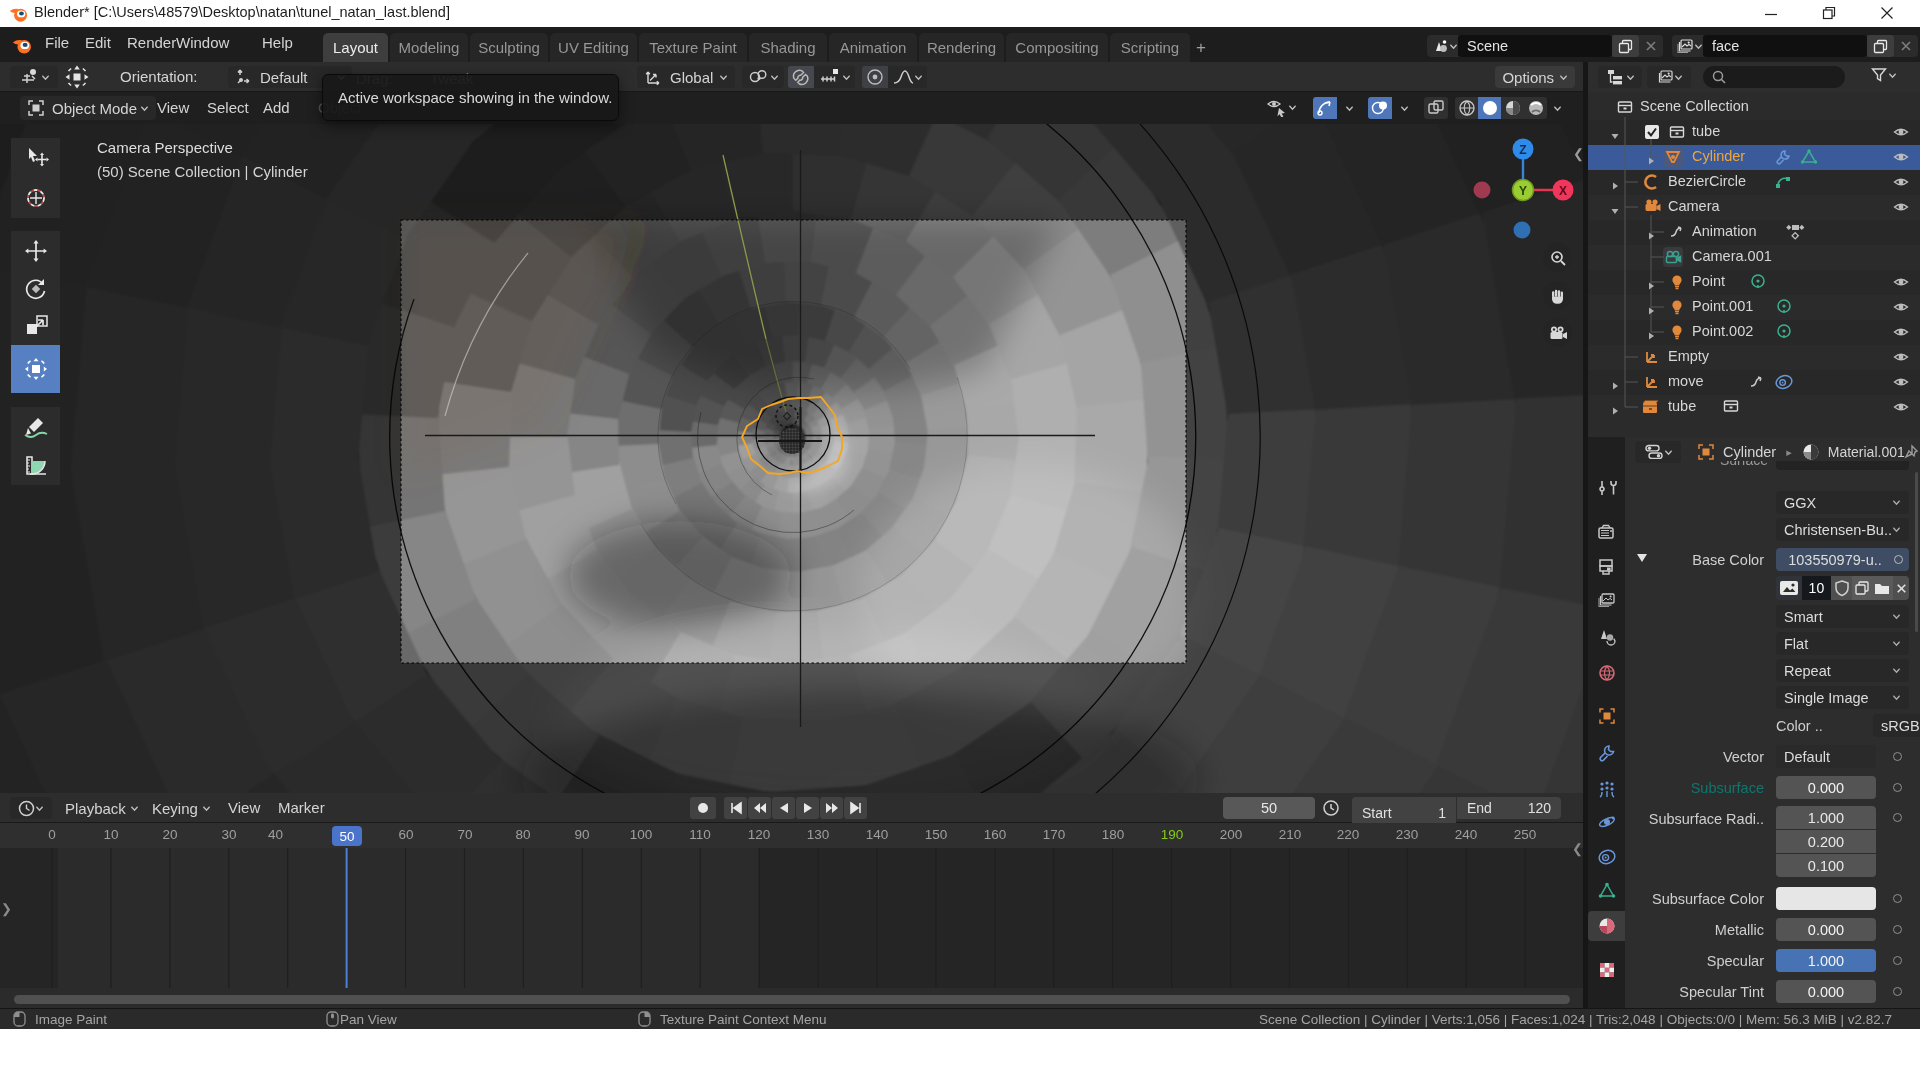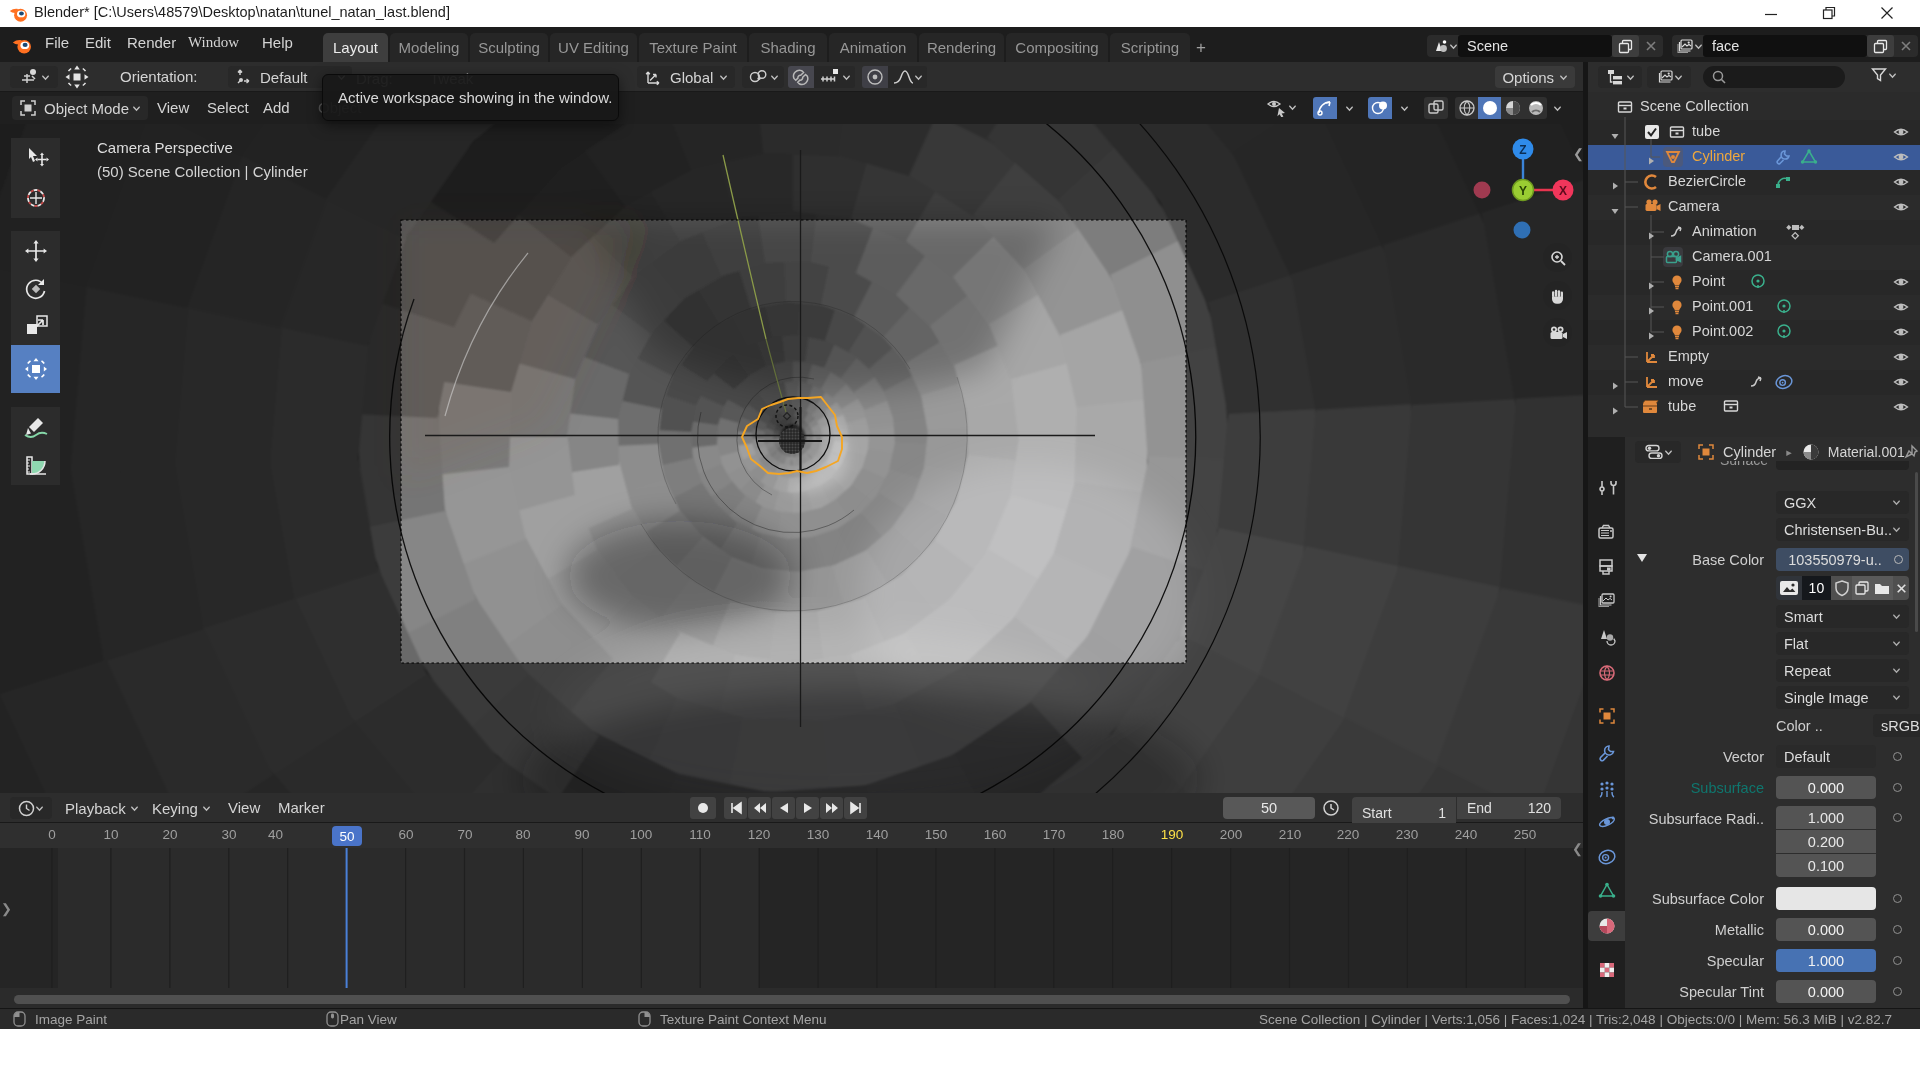--- a/index.html
+++ b/index.html
@@ -38,21 +38,21 @@
     <div class="abs" style="left:0;top:27px;width:1920px;height:35px;background:#1d1d1d;">
       <div class="abs" style="left:12px;top:8px;"><svg width="20" height="20" viewBox="0 0 20 20">
 <circle cx="12.2" cy="11.8" r="6.8" fill="#ff7021"></circle>
 <ellipse cx="12.8" cy="10.4" rx="4.4" ry="3.6" fill="#ffffff"></ellipse>
 <ellipse cx="13.1" cy="9.9" rx="2.5" ry="2.1" fill="#1b4a75"></ellipse>
 <path d="M0.8 7.4 Q5 4.2 9.8 5.2 L6.2 9.6 Q3 9.2 0.8 7.4 Z" fill="#ff7021"></path>
 </svg></div>
       <div class="abs txt" style="left:45px;top:7px;">File</div>
       <div class="abs txt" style="left:85px;top:7px;">Edit</div>
       <div class="abs txt" style="left:127px;top:7px;">Render</div>
-      <div class="abs txt" style="left:188px;top:7px;font-family:Liberation Serif, serif;">Window</div>
+      <div class="abs txt" style="left:176px;top:7px;">Window</div>
       <div class="abs txt" style="left:262px;top:7px;">Help</div>
       <div class="abs" style="left:323px;top:6px;width:65px;height:29px;background:#3e3e3e;border-radius:5px 5px 0 0;display:flex;align-items:center;justify-content:center;color:#ececec;font-size:15px;">Layout</div>
       <div class="abs" style="left:390px;top:6px;width:78px;height:29px;background:#262626;border-radius:5px 5px 0 0;display:flex;align-items:center;justify-content:center;color:#979797;font-size:15px;">Modeling</div>
       <div class="abs" style="left:470px;top:6px;width:78px;height:29px;background:#262626;border-radius:5px 5px 0 0;display:flex;align-items:center;justify-content:center;color:#979797;font-size:15px;">Sculpting</div>
       <div class="abs" style="left:550px;top:6px;width:87px;height:29px;background:#262626;border-radius:5px 5px 0 0;display:flex;align-items:center;justify-content:center;color:#979797;font-size:15px;">UV Editing</div>
       <div class="abs" style="left:639px;top:6px;width:108px;height:29px;background:#262626;border-radius:5px 5px 0 0;display:flex;align-items:center;justify-content:center;color:#979797;font-size:15px;">Texture Paint</div>
       <div class="abs" style="left:749px;top:6px;width:78px;height:29px;background:#262626;border-radius:5px 5px 0 0;display:flex;align-items:center;justify-content:center;color:#979797;font-size:15px;">Shading</div>
       <div class="abs" style="left:829px;top:6px;width:88px;height:29px;background:#262626;border-radius:5px 5px 0 0;display:flex;align-items:center;justify-content:center;color:#979797;font-size:15px;">Animation</div>
       <div class="abs" style="left:919px;top:6px;width:85px;height:29px;background:#262626;border-radius:5px 5px 0 0;display:flex;align-items:center;justify-content:center;color:#979797;font-size:15px;">Rendering</div>
       <div class="abs" style="left:1006px;top:6px;width:102px;height:29px;background:#262626;border-radius:5px 5px 0 0;display:flex;align-items:center;justify-content:center;color:#979797;font-size:15px;">Compositing</div>
@@ -885,21 +885,21 @@
         <circle cx="6" cy="4.5" r="3" fill="#d8d8d8"></circle>
         <circle cx="12.5" cy="4.5" r="3" fill="#d8d8d8"></circle>
         <rect x="2.5" y="7" width="12" height="7" rx="1.5" fill="#d8d8d8"></rect>
         <path d="M15 9 l4-2 v7 l-4-2 Z" fill="#d8d8d8"></path>
         <circle cx="6" cy="4.5" r="1.2" fill="#2c2c2c"></circle>
         <circle cx="12.5" cy="4.5" r="1.2" fill="#2c2c2c"></circle>
       </svg>
     </div>
 <div class="abs" style="left:1573px;top:146px;color:#9a9a9a;font-size:13px;">❮</div>
     <div class="abs" style="left:0;top:92px;width:1583px;height:32px;background:#1f1f1f;">
-<div class="abs row" style="left:12px;top:4px;width:136px;height:24px;background:#282828;border-radius:4px;padding:0 7px;">
+<div class="abs row" style="left:20px;top:4px;width:136px;height:24px;background:#282828;border-radius:4px;padding:0 7px;">
         <svg width="18" height="18" viewBox="0 0 18 18" style="">
           <g stroke="#cfcfcf" stroke-width="1.5" fill="none">
             <path d="M2 6 V2 h4 M12 2 h4 v4 M16 12 v4 h-4 M6 16 H2 v-4"></path>
           </g>
           <rect x="5.5" y="5.5" width="7" height="7" fill="#cfcfcf"></rect>
         </svg>
         <span class="txt" style="margin-left:7px;">Object Mode</span>
         <span style="flex:1"></span>
         <svg width="9" height="9" viewBox="0 0 10 10">
           <path d="M2 3.5 L5 6.8 L8 3.5" fill="none" stroke="#bdbdbd" stroke-width="1.6" stroke-linecap="round"></path>
@@ -1603,21 +1603,21 @@
       <div class="abs" style="left:562px;top:34px;width:40px;text-align:center;color:#9f9f9f;font-size:13.5px;">90</div>
       <div class="abs" style="left:621px;top:34px;width:40px;text-align:center;color:#9f9f9f;font-size:13.5px;">100</div>
       <div class="abs" style="left:680px;top:34px;width:40px;text-align:center;color:#9f9f9f;font-size:13.5px;">110</div>
       <div class="abs" style="left:739px;top:34px;width:40px;text-align:center;color:#9f9f9f;font-size:13.5px;">120</div>
       <div class="abs" style="left:798px;top:34px;width:40px;text-align:center;color:#9f9f9f;font-size:13.5px;">130</div>
       <div class="abs" style="left:857px;top:34px;width:40px;text-align:center;color:#9f9f9f;font-size:13.5px;">140</div>
       <div class="abs" style="left:916px;top:34px;width:40px;text-align:center;color:#9f9f9f;font-size:13.5px;">150</div>
       <div class="abs" style="left:975px;top:34px;width:40px;text-align:center;color:#9f9f9f;font-size:13.5px;">160</div>
       <div class="abs" style="left:1034px;top:34px;width:40px;text-align:center;color:#9f9f9f;font-size:13.5px;">170</div>
       <div class="abs" style="left:1093px;top:34px;width:40px;text-align:center;color:#9f9f9f;font-size:13.5px;">180</div>
-      <div class="abs" style="left:1152px;top:34px;width:40px;text-align:center;color:#fde047;font-size:13.5px;">190</div>
+      <div class="abs" style="left:1152px;top:34px;width:40px;text-align:center;color:#84cc16;font-size:13.5px;">190</div>
       <div class="abs" style="left:1211px;top:34px;width:40px;text-align:center;color:#9f9f9f;font-size:13.5px;">200</div>
       <div class="abs" style="left:1270px;top:34px;width:40px;text-align:center;color:#9f9f9f;font-size:13.5px;">210</div>
       <div class="abs" style="left:1328px;top:34px;width:40px;text-align:center;color:#9f9f9f;font-size:13.5px;">220</div>
       <div class="abs" style="left:1387px;top:34px;width:40px;text-align:center;color:#9f9f9f;font-size:13.5px;">230</div>
       <div class="abs" style="left:1446px;top:34px;width:40px;text-align:center;color:#9f9f9f;font-size:13.5px;">240</div>
       <div class="abs" style="left:1505px;top:34px;width:40px;text-align:center;color:#9f9f9f;font-size:13.5px;">250</div>
       <svg class="abs" style="left:0;top:55px;" width="1583" height="140">
         <rect x="0" y="0" width="58" height="140" fill="#252525"></rect>
         <rect x="759" y="0" width="824" height="140" fill="#252525"></rect>
         <line x1="52.0" y1="0" x2="52.0" y2="140" stroke="#1f1f1f" stroke-width="1.2"></line>

